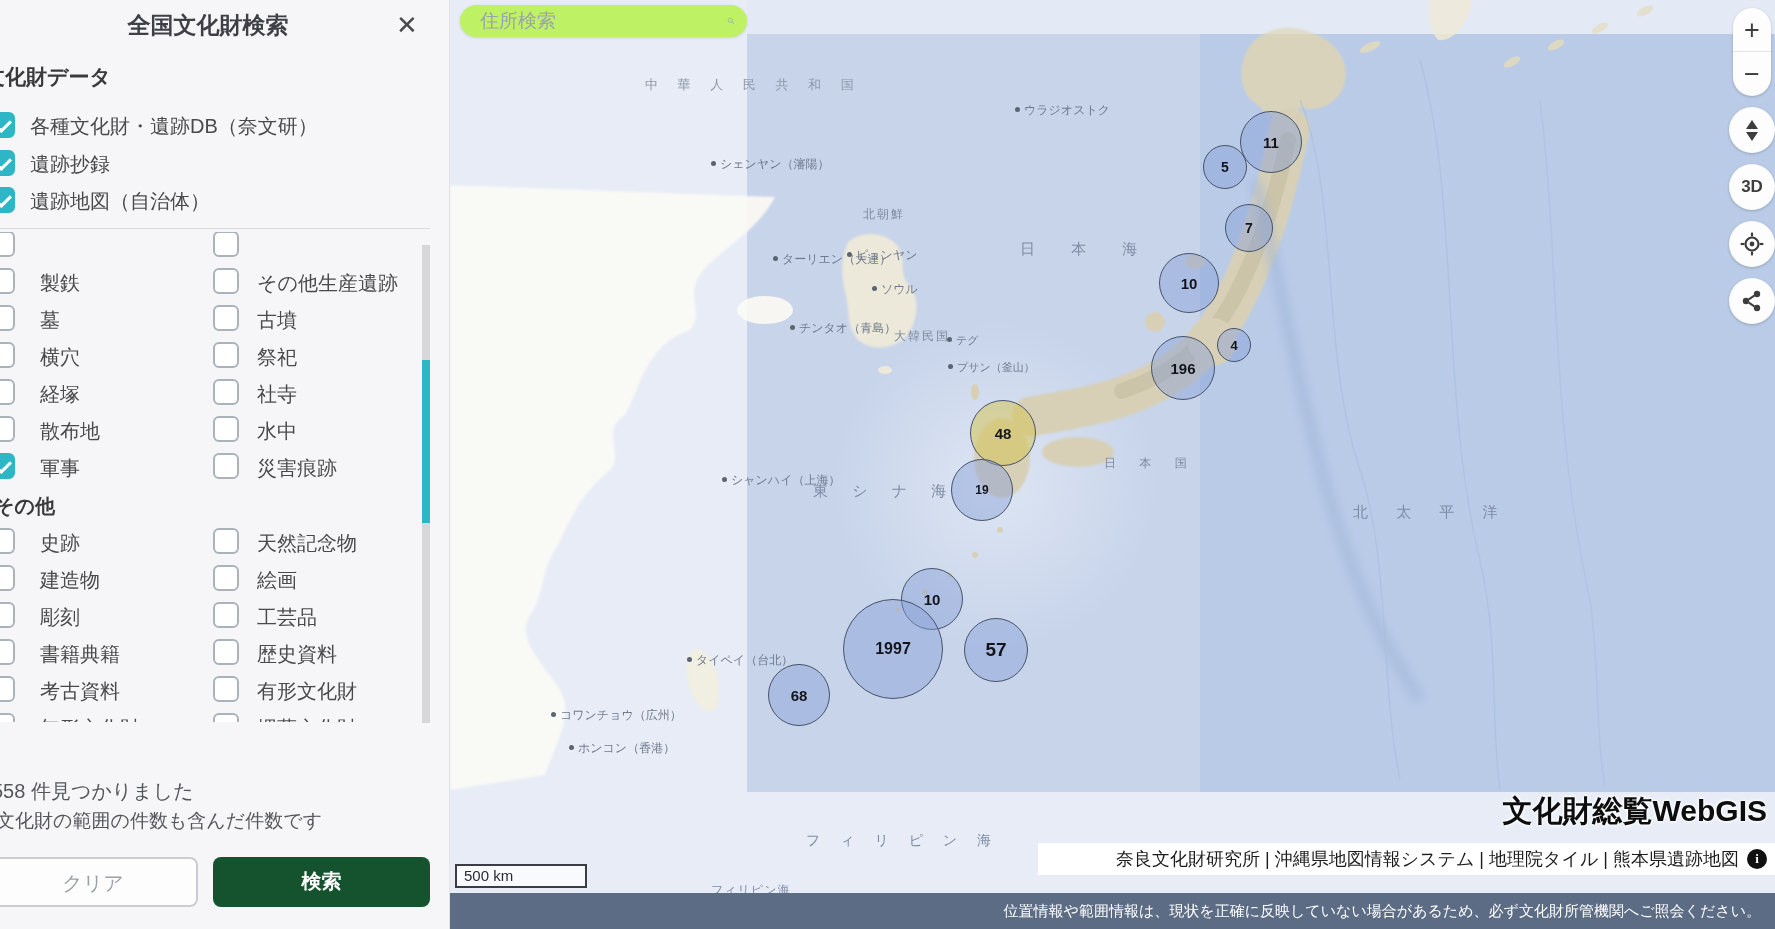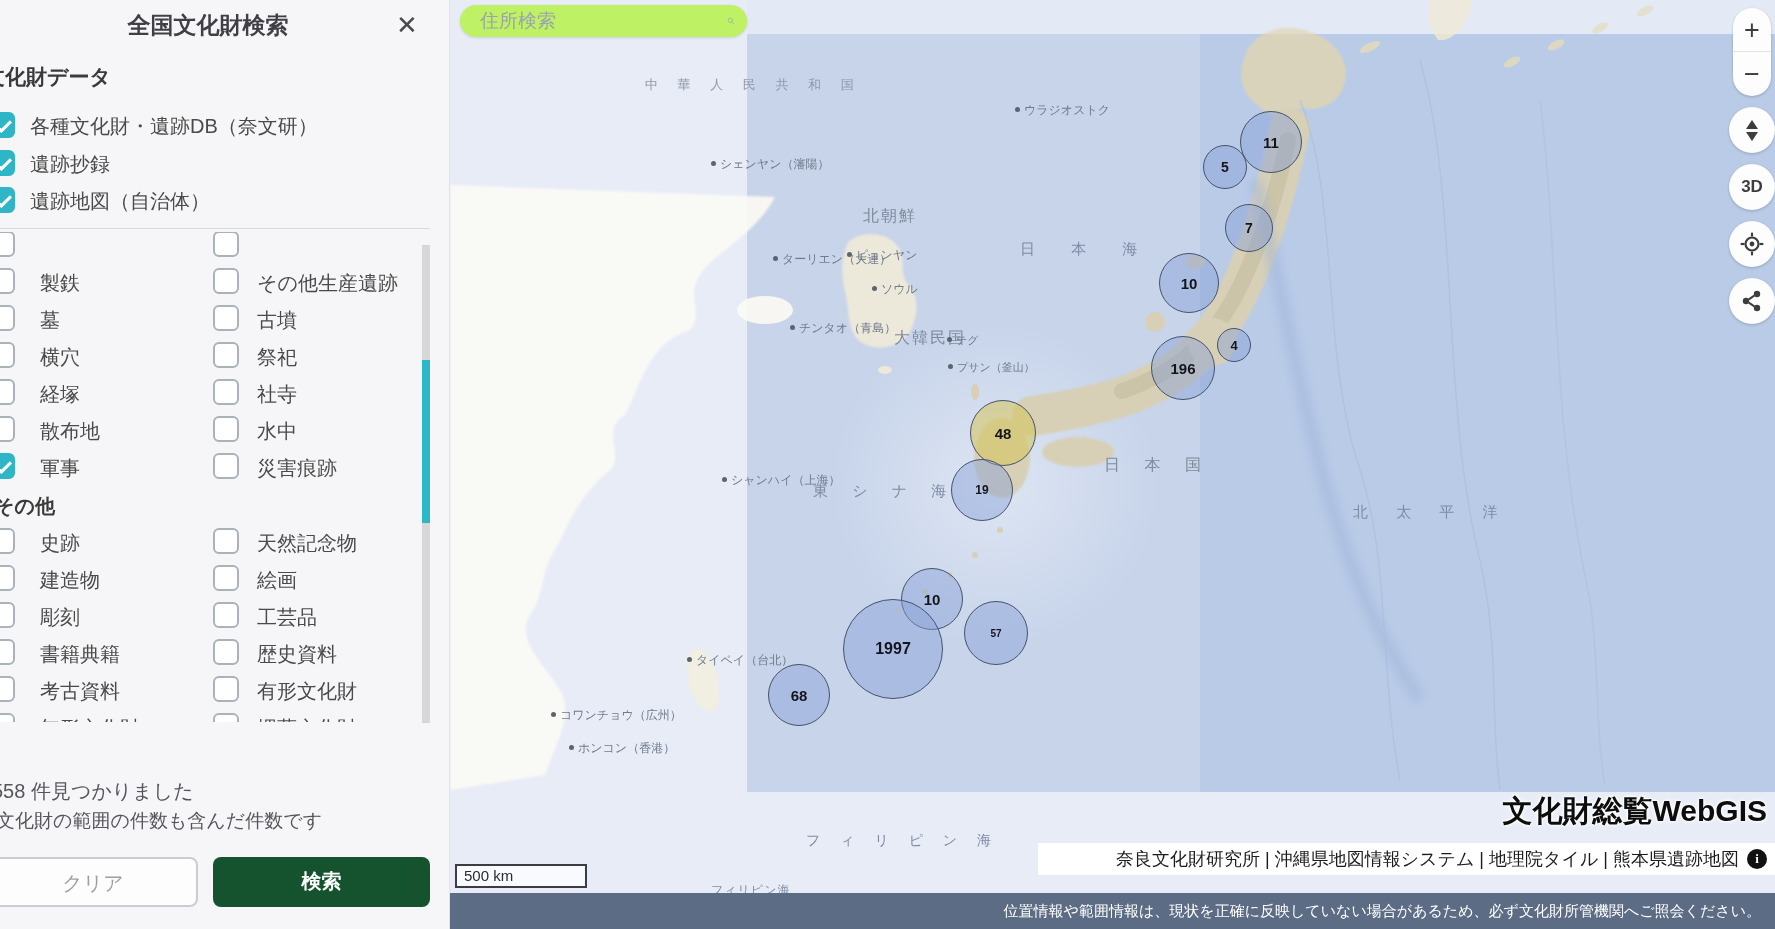--- a/index.html
+++ b/index.html
@@ -42,21 +42,21 @@
   .haze{position:absolute;background:rgba(255,255,255,.30);}
   .haze-left{left:0;top:0;width:297px;height:792px;}
   .haze-bottom{left:0;top:792px;width:1325px;height:101px;}
   .haze-top{left:297px;top:0;width:1028px;height:34px;background:rgba(255,255,255,.22);}
   svg.land{position:absolute;left:0;top:0;width:1325px;height:929px;}
 
   .maplabel{position:absolute;white-space:nowrap;z-index:5;}
   .lab-city{font-size:12px;color:#6f7a8c;}
   .lab-city::before{content:"";display:inline-block;width:5px;height:5px;background:#5b6470;border-radius:50%;margin-right:4px;vertical-align:2px;}
   .lab-country{font-size:13px;color:#8e99a8;letter-spacing:8px;}
-  .lab-region{font-size:16px;color:#7f8a9c;letter-spacing:2px;}
+  .lab-region{font-size:12px;color:#7f8a9c;letter-spacing:2px;}
   .lab-sea{font-size:15px;color:#7e8ba4;letter-spacing:10px;}
   .lab-sea-sm{font-size:12px;color:#7e8ba4;letter-spacing:1px;}
 
   .cluster{position:absolute;border-radius:50%;background:rgba(136,160,214,.45);border:1.6px solid #46536a;display:flex;align-items:center;justify-content:center;font-weight:600;color:#14141c;z-index:10;cursor:pointer;}
   .cluster.yellow{background:rgba(214,197,90,.55);}
 
   #searchbox{position:absolute;left:10px;top:5px;width:287px;height:32px;background:#bef264;border:none;border-radius:18px;box-shadow:0 1px 3px rgba(0,0,0,.12);z-index:20;display:flex;align-items:center;padding:0 12px 0 18px;}
   #searchbox input{flex:1;border:none;outline:none;font-size:19px;color:#444;background:transparent;}
   #searchbox input::placeholder{color:#9aa3ad;}
 
@@ -164,21 +164,21 @@
     <div class="cluster" style="left:790px;top:111px;width:62px;height:62px;font-size:15px;">11</div>
     <div class="cluster" style="left:753px;top:145px;width:44px;height:44px;font-size:14px;">5</div>
     <div class="cluster" style="left:775px;top:204px;width:48px;height:48px;font-size:14px;">7</div>
     <div class="cluster" style="left:709px;top:253px;width:60px;height:60px;font-size:15px;">10</div>
     <div class="cluster" style="left:767px;top:328px;width:34px;height:34px;font-size:13px;">4</div>
     <div class="cluster" style="left:701px;top:336px;width:64px;height:64px;font-size:15px;">196</div>
     <div class="cluster yellow" style="left:520px;top:400px;width:66px;height:66px;font-size:15px;">48</div>
     <div class="cluster" style="left:501px;top:459px;width:62px;height:62px;font-size:12px;">19</div>
     <div class="cluster" style="left:451px;top:568px;width:62px;height:62px;font-size:15px;">10</div>
     <div class="cluster" style="left:393px;top:599px;width:100px;height:100px;font-size:16px;">1997</div>
-    <div class="cluster" style="left:514px;top:601px;width:64px;height:64px;font-size:10px;">57</div>
+    <div class="cluster" style="left:514px;top:618px;width:64px;height:64px;font-size:19px;">57</div>
     <div class="cluster" style="left:318px;top:664px;width:62px;height:62px;font-size:15px;">68</div>
 
     <div id="searchbox">
       <input type="text" placeholder="住所検索" style="">
       <svg width="24" height="24" viewBox="0 0 24 24">
         <circle cx="10" cy="10" r="6.5" fill="none" stroke="#98a1ab" stroke-width="2"></circle>
         <line x1="15.2" y1="15.2" x2="20.5" y2="20.5" stroke="#98a1ab" stroke-width="2" stroke-linecap="round"></line>
       </svg>
     </div>
 

